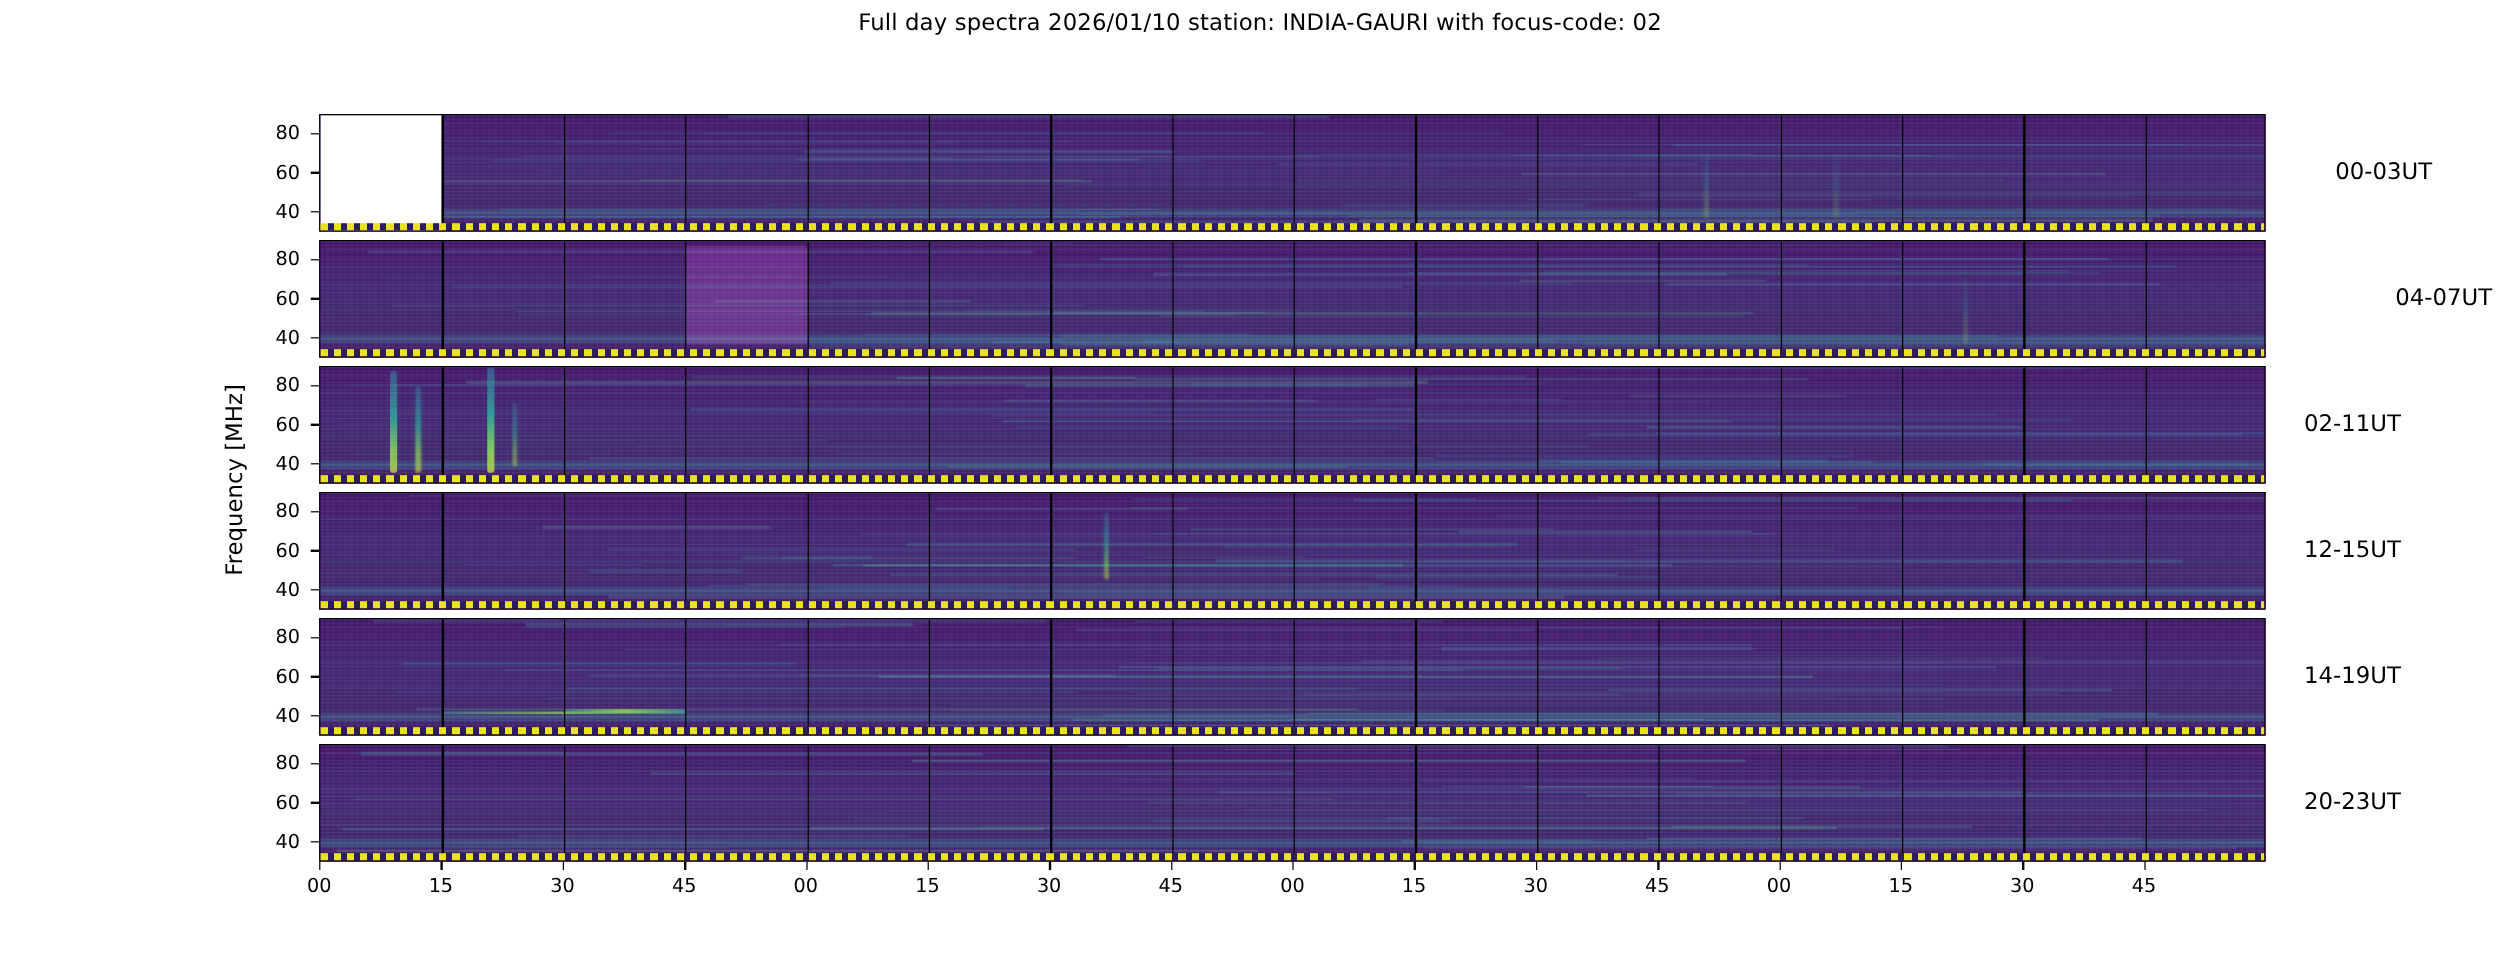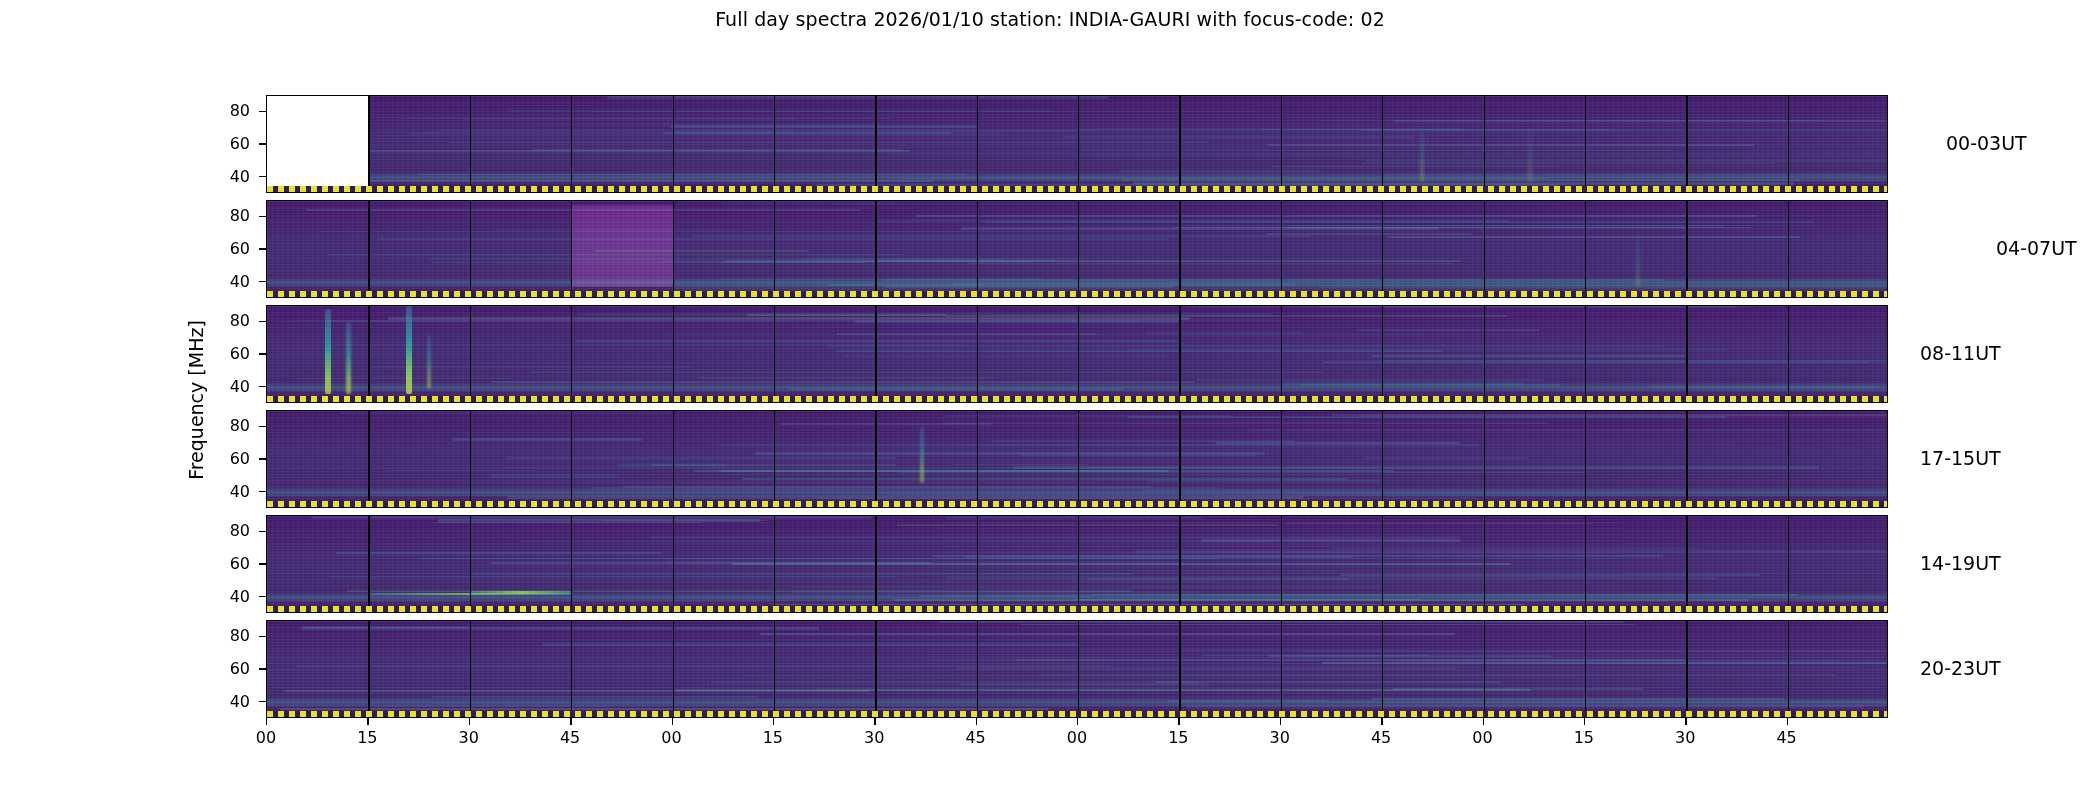--- a/index.html
+++ b/index.html
@@ -519,28 +519,28 @@
     <div class="ylab" style="left: 204px; top: 239px;">60</div>
     <div class="ytk" style="left: 259px; top: 280.967px;"></div>
     <div class="ylab" style="left: 204px; top: 271.667px;">40</div>
     <div class="rowlab" style="left: 1996px; top: 237px;">04-07UT</div>
     <div class="ytk" style="left: 259px; top: 320.633px;"></div>
     <div class="ylab" style="left: 204px; top: 311.333px;">80</div>
     <div class="ytk" style="left: 259px; top: 353.3px;"></div>
     <div class="ylab" style="left: 204px; top: 344px;">60</div>
     <div class="ytk" style="left: 259px; top: 385.967px;"></div>
     <div class="ylab" style="left: 204px; top: 376.667px;">40</div>
-    <div class="rowlab" style="left: 1920px; top: 342px;">08-11UT</div>
+    <div class="rowlab" style="left: 1920px; top: 342px;">02-11UT</div>
     <div class="ytk" style="left: 259px; top: 425.633px;"></div>
     <div class="ylab" style="left: 204px; top: 416.333px;">80</div>
     <div class="ytk" style="left: 259px; top: 458.3px;"></div>
     <div class="ylab" style="left: 204px; top: 449px;">60</div>
     <div class="ytk" style="left: 259px; top: 490.967px;"></div>
     <div class="ylab" style="left: 204px; top: 481.667px;">40</div>
-    <div class="rowlab" style="left: 1920px; top: 447px;">17-15UT</div>
+    <div class="rowlab" style="left: 1920px; top: 447px;">12-15UT</div>
     <div class="ytk" style="left: 259px; top: 530.633px;"></div>
     <div class="ylab" style="left: 204px; top: 521.333px;">80</div>
     <div class="ytk" style="left: 259px; top: 563.3px;"></div>
     <div class="ylab" style="left: 204px; top: 554px;">60</div>
     <div class="ytk" style="left: 259px; top: 595.967px;"></div>
     <div class="ylab" style="left: 204px; top: 586.667px;">40</div>
     <div class="rowlab" style="left: 1920px; top: 552px;">14-19UT</div>
     <div class="ytk" style="left: 259px; top: 635.633px;"></div>
     <div class="ylab" style="left: 204px; top: 626.333px;">80</div>
     <div class="ytk" style="left: 259px; top: 668.3px;"></div>

